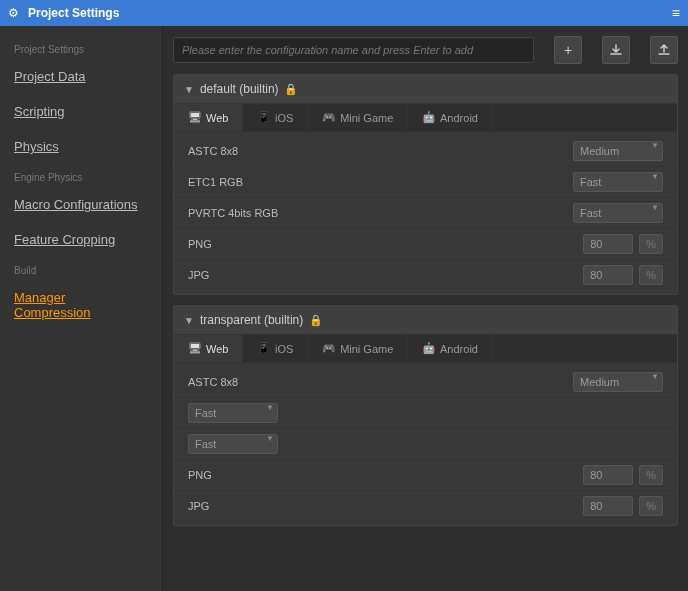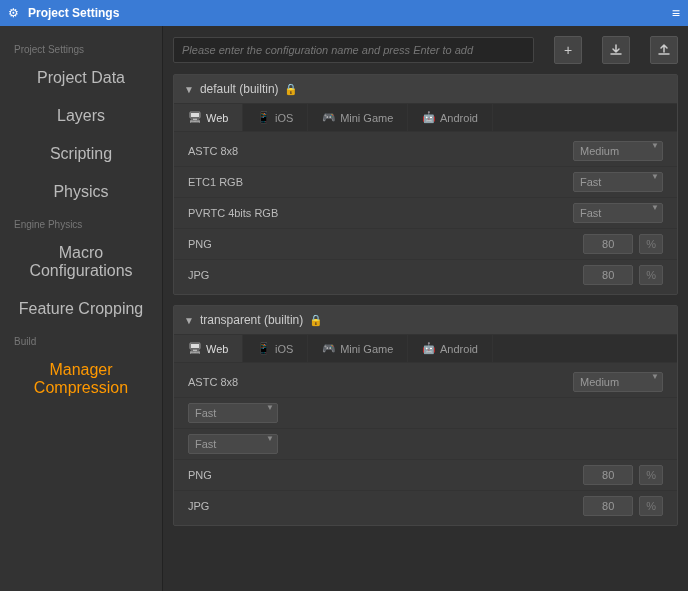--- a/index.html
+++ b/index.html
@@ -57,24 +57,25 @@
       padding: 10px 0;
       flex-shrink: 0;
     }
     .sidebar-section-label {
       color: #777;
       font-size: 10px;
       padding: 8px 14px 4px;
     }
     .sidebar-item {
       padding: 10px 14px;
-      text-align: center;
+      text-align: left;
       cursor: pointer;
       color: #bbb;
-      font-size: 16px;
+      font-size: 13px;
+      text-decoration: underline;
     }
     .sidebar-item.active {
       color: #f90;
     }
 
     
     .content-area {
       flex: 1;
       background: #2e2e2e;
       padding: 10px;
@@ -212,21 +213,20 @@
       pointer-events: none;
     }
     .texture-number {
       background: #484848;
       border: 1px solid #555;
       color: #999;
       font-size: 11px;
       padding: 3px 6px;
       border-radius: 2px;
       width: 50px;
-      text-align: center;
     }
     .texture-percent {
       color: #777;
       font-size: 11px;
       margin-left: 4px;
       background: #484848;
       border: 1px solid #555;
       padding: 3px 6px;
       border-radius: 2px;
     }
@@ -253,21 +253,20 @@
   </div>
   <span class="title-bar-menu">≡</span>
 </div>
 
 <div class="main-layout">
 
   <div class="sidebar">
 
     <div class="sidebar-section-label">Project Settings</div>
     <div class="sidebar-item">Project Data</div>
-    <div class="sidebar-item">Layers</div>
     <div class="sidebar-item">Scripting</div>
     <div class="sidebar-item">Physics</div>
 
     <div class="sidebar-section-label">Engine Physics</div>
     <div class="sidebar-item">Macro Configurations</div>
     <div class="sidebar-item">Feature Cropping</div>
 
     <div class="sidebar-section-label">Build</div>
     <div class="sidebar-item active" style="color:#f90;">
       <div style="white-space:pre-line;">Manager

